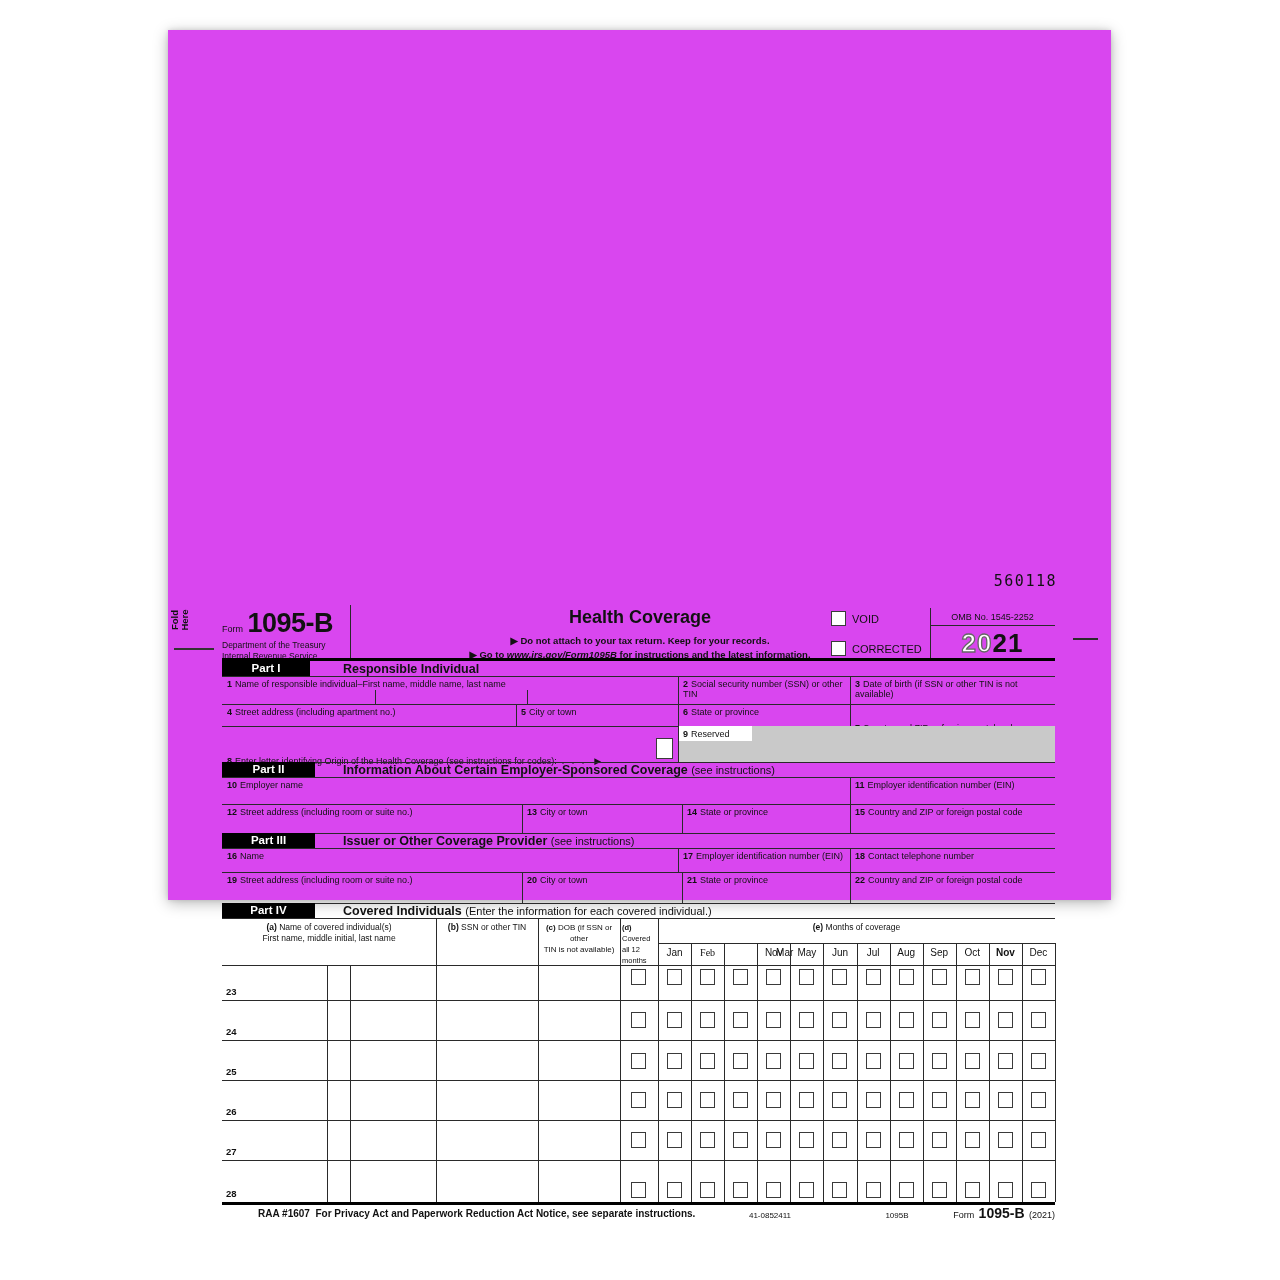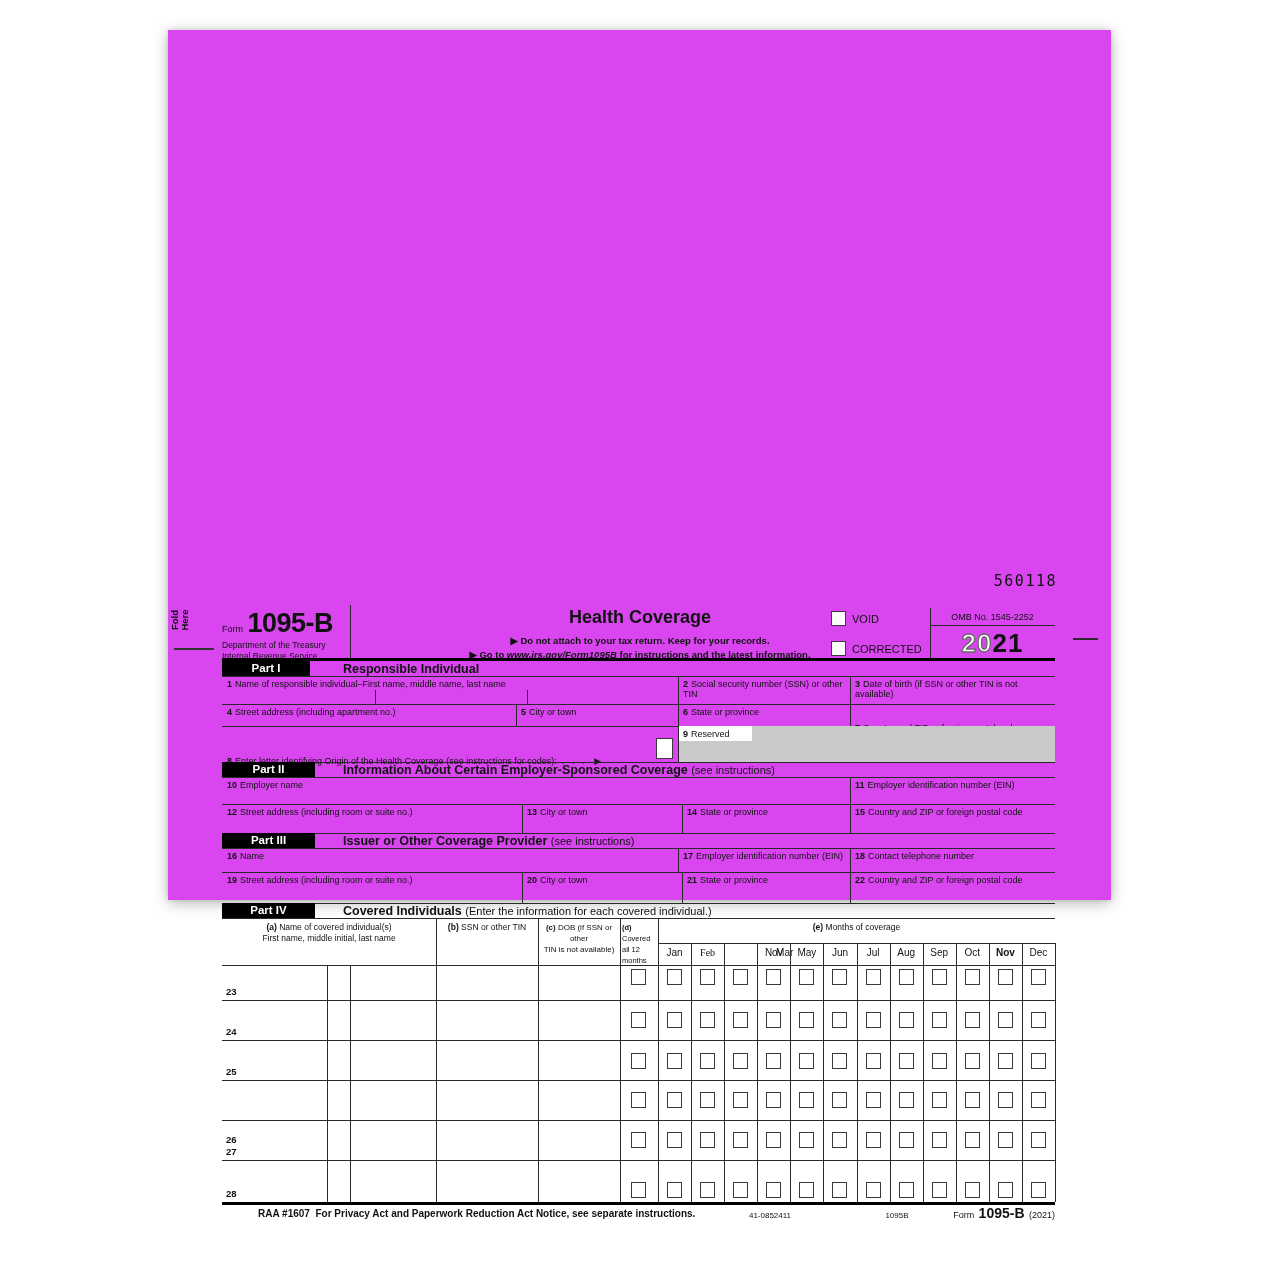--- a/index.html
+++ b/index.html
@@ -227,21 +227,21 @@
       <div class="cb" style="left: 598.25px; top: 1023px;"></div>
       <div class="cb" style="left: 631.333px; top: 1023px;"></div>
       <div class="cb" style="left: 664.417px; top: 1023px;"></div>
       <div class="cb" style="left: 697.5px; top: 1023px;"></div>
       <div class="cb" style="left: 730.583px; top: 1023px;"></div>
       <div class="cb" style="left: 763.667px; top: 1023px;"></div>
       <div class="cb" style="left: 796.75px; top: 1023px;"></div>
       <div class="cb" style="left: 829.833px; top: 1023px;"></div>
       <div class="cb" style="left: 862.917px; top: 1023px;"></div>
       <div class="hline" style="left: 54px; top: 1050px; width: 833px;"></div>
-      <div class="rownum" style="left: 58px; top: 1076px; margin-top: 28px;">26</div>
+      <div class="rownum" style="left: 58px; top: 1076px;">26</div>
       <div class="cb" style="left: 463px; top: 1062px;"></div>
       <div class="cb" style="left: 499px; top: 1062px;"></div>
       <div class="cb" style="left: 532.083px; top: 1062px;"></div>
       <div class="cb" style="left: 565.167px; top: 1062px;"></div>
       <div class="cb" style="left: 598.25px; top: 1062px;"></div>
       <div class="cb" style="left: 631.333px; top: 1062px;"></div>
       <div class="cb" style="left: 664.417px; top: 1062px;"></div>
       <div class="cb" style="left: 697.5px; top: 1062px;"></div>
       <div class="cb" style="left: 730.583px; top: 1062px;"></div>
       <div class="cb" style="left: 763.667px; top: 1062px;"></div>

